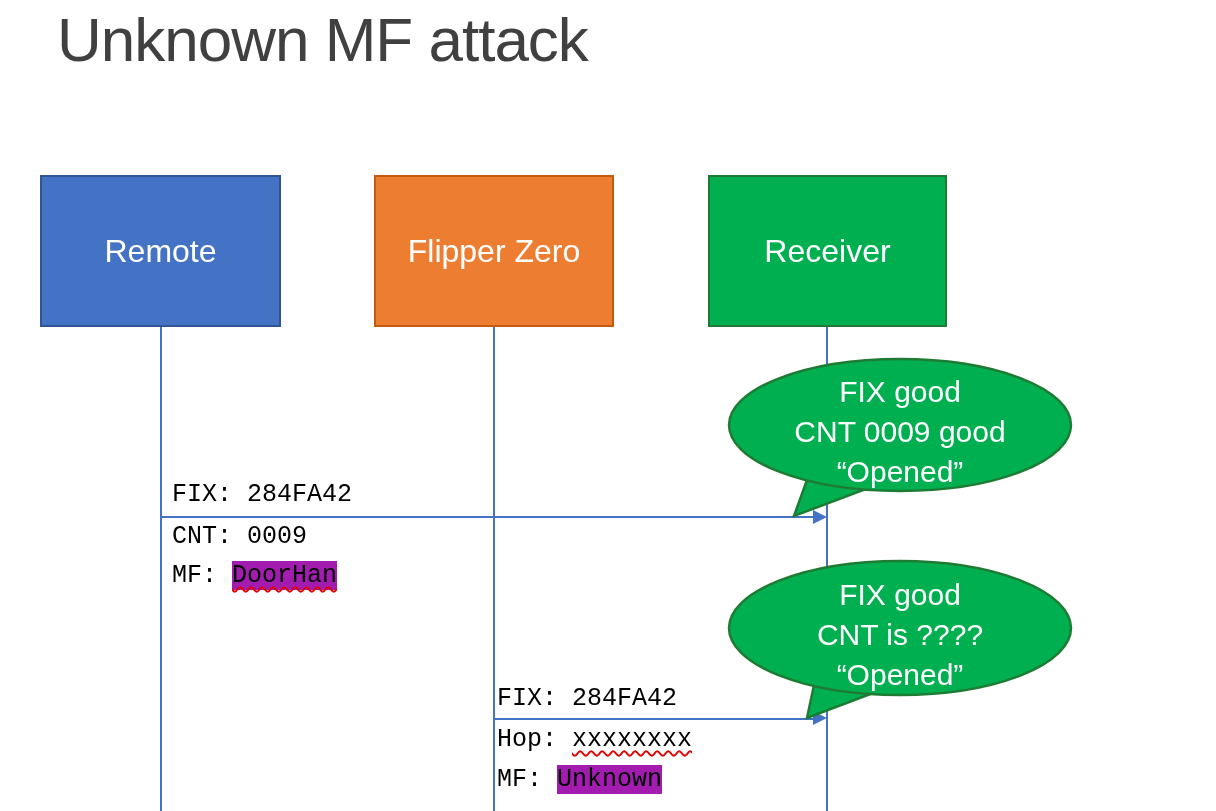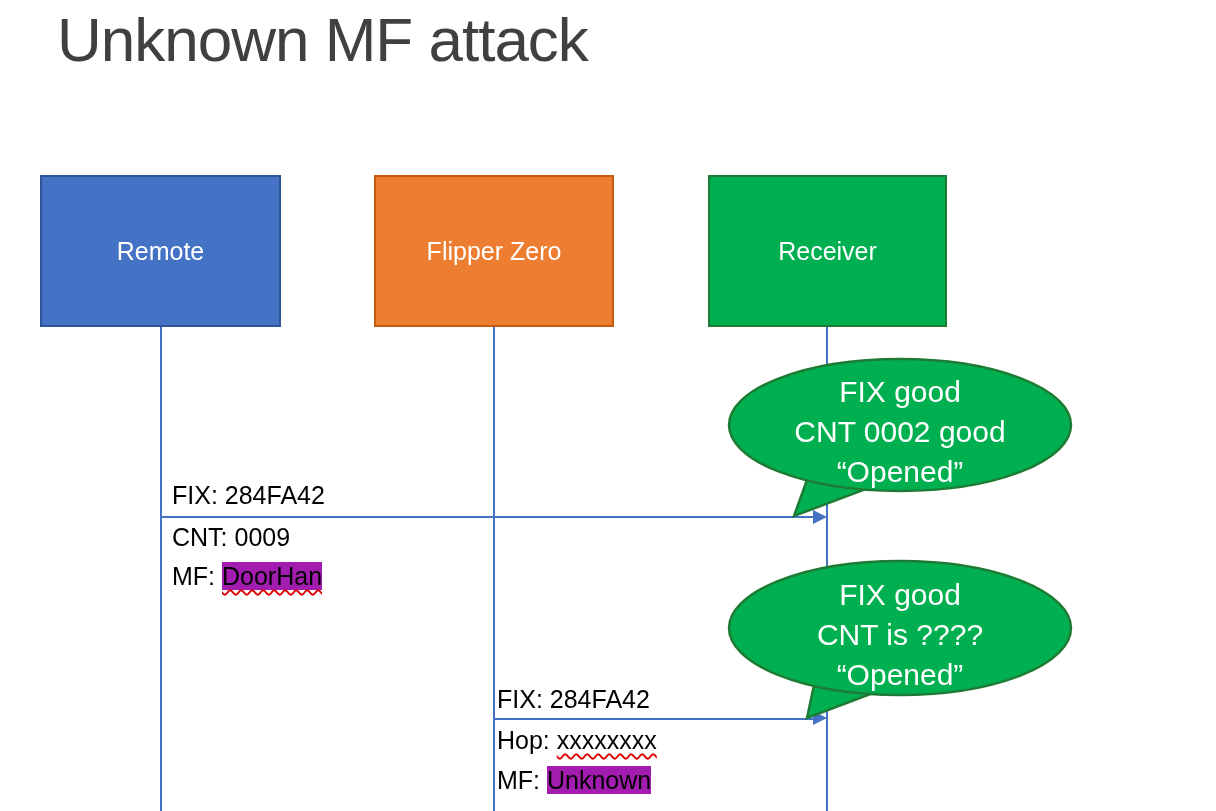--- a/index.html
+++ b/index.html
@@ -26,21 +26,21 @@
   }
 
   .actor {
     position: absolute;
     top: 175px;
     height: 152px;
     display: flex;
     align-items: center;
     justify-content: center;
     color: #ffffff;
-    font-size: 25px;
+    font-size: 32px;
     border: 2px solid transparent;
   }
   .actor-remote   { left: 40px;  width: 241px; }
   .actor-flipper  { left: 374px; width: 240px; }
   .actor-receiver { left: 708px; width: 239px; }
 
   .lifeline {
     position: absolute;
     top: 327px;
     width: 2px;
@@ -67,20 +67,21 @@
   }
   .msg1-head { left: 813px; top: 510px; }
   .msg2-head { left: 813px; top: 711px; }
 
   .msg-label {
     position: absolute;
     font-size: 25px;
     line-height: 30px;
     color: #000000;
     white-space: nowrap;
+    font-family: Liberation Mono, monospace;
   }
   .m1-l1 { left: 172px; top: 480px; }
   .m1-l2 { left: 172px; top: 522px; }
   .m1-l3 { left: 172px; top: 561px; }
   .m2-l1 { left: 497px; top: 684px; }
   .m2-l2 { left: 497px; top: 725px; }
   .m2-l3 { left: 497px; top: 765px; }
 
   .hl { background: #a21caf; }
   .sp {
@@ -141,21 +142,21 @@
   <div class="msg-label m2-l1"><span>FIX: </span><span>284FA42</span></div>
   <div class="msg-label m2-l2"><span>Hop: </span><span class="sp">xxxxxxxx</span></div>
   <div class="msg-label m2-l3"><span>MF: </span><span class="hl">Unknown</span></div>
 
   <svg class="callout-svg callout1-svg" width="370" height="170" viewBox="0 0 370 170">
     <polygon points="100,112 82,162 178,126" stroke-width="2.5" style="fill: rgb(0, 176, 80); stroke: rgb(30, 123, 52);"></polygon>
     <ellipse cx="188" cy="71" rx="171" ry="66" stroke-width="2.5" style="fill: rgb(0, 176, 80); stroke: rgb(30, 123, 52);"></ellipse>
   </svg>
   <div class="callout-text callout1-text">
     <div>FIX good</div>
-    <div>CNT 0002 good</div>
+    <div>CNT 0009 good</div>
     <div>“Opened”</div>
   </div>
 
   <svg class="callout-svg callout2-svg" width="370" height="170" viewBox="0 0 370 170">
     <polygon points="105,115 95,162 185,128" stroke-width="2.5" style="fill: rgb(0, 176, 80); stroke: rgb(30, 123, 52);"></polygon>
     <ellipse cx="188" cy="72" rx="171" ry="67" stroke-width="2.5" style="fill: rgb(0, 176, 80); stroke: rgb(30, 123, 52);"></ellipse>
   </svg>
   <div class="callout-text callout2-text">
     <div>FIX good</div>
     <div>CNT is ????</div>

